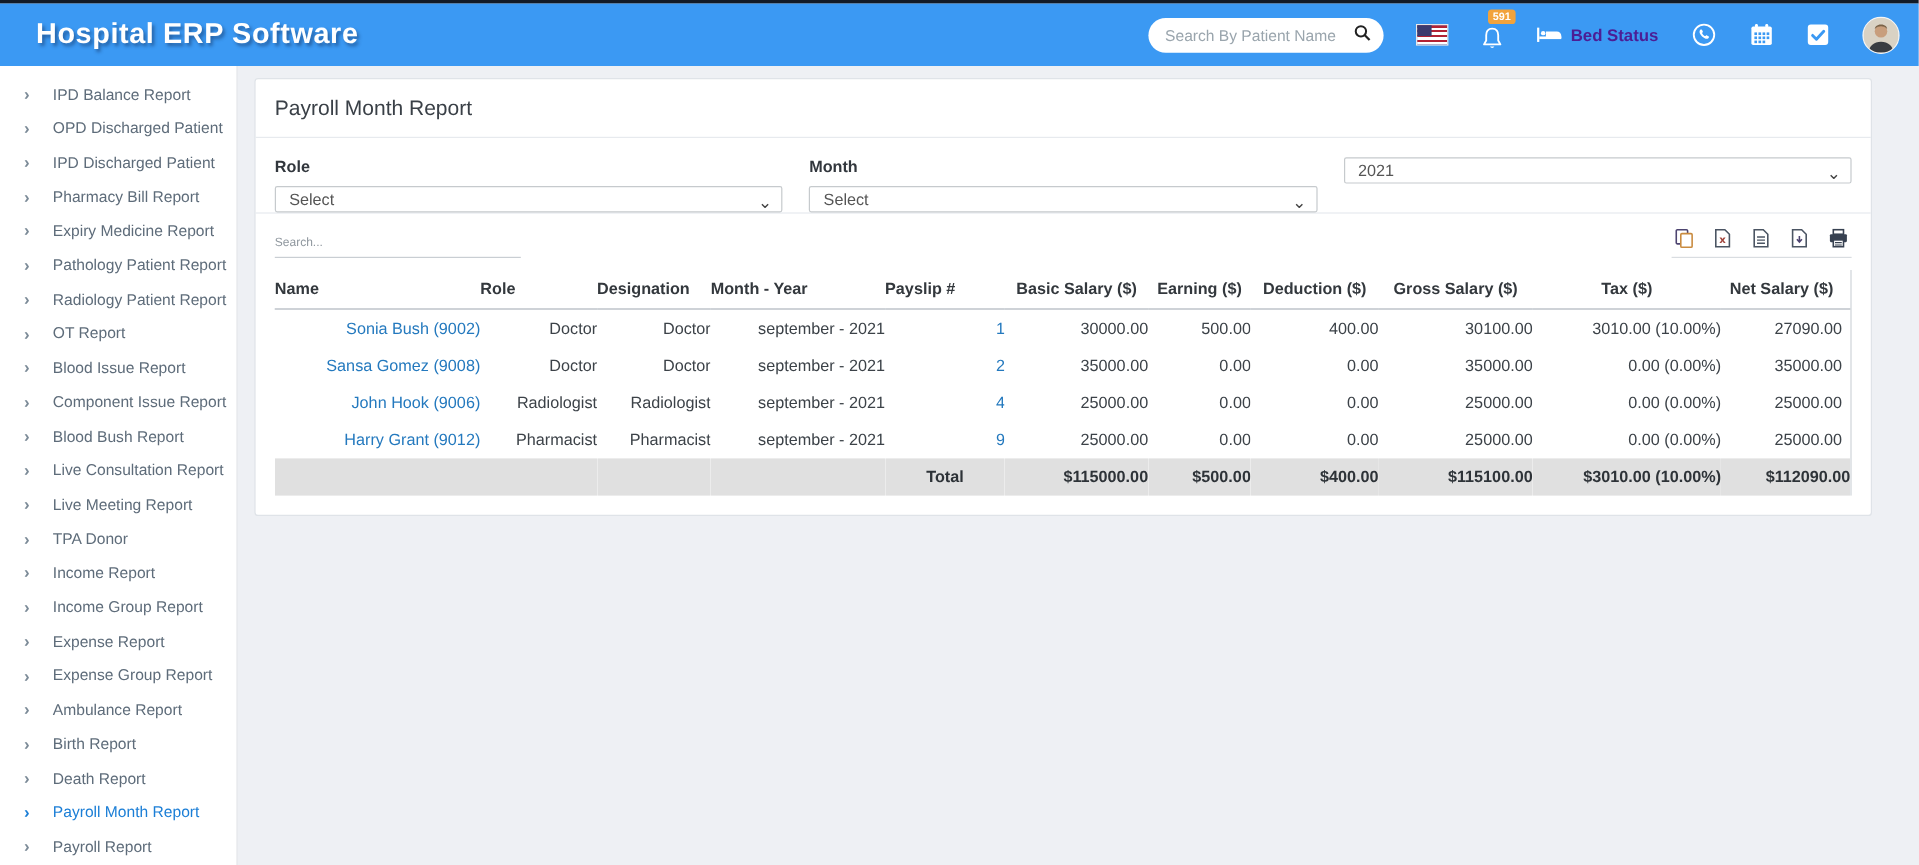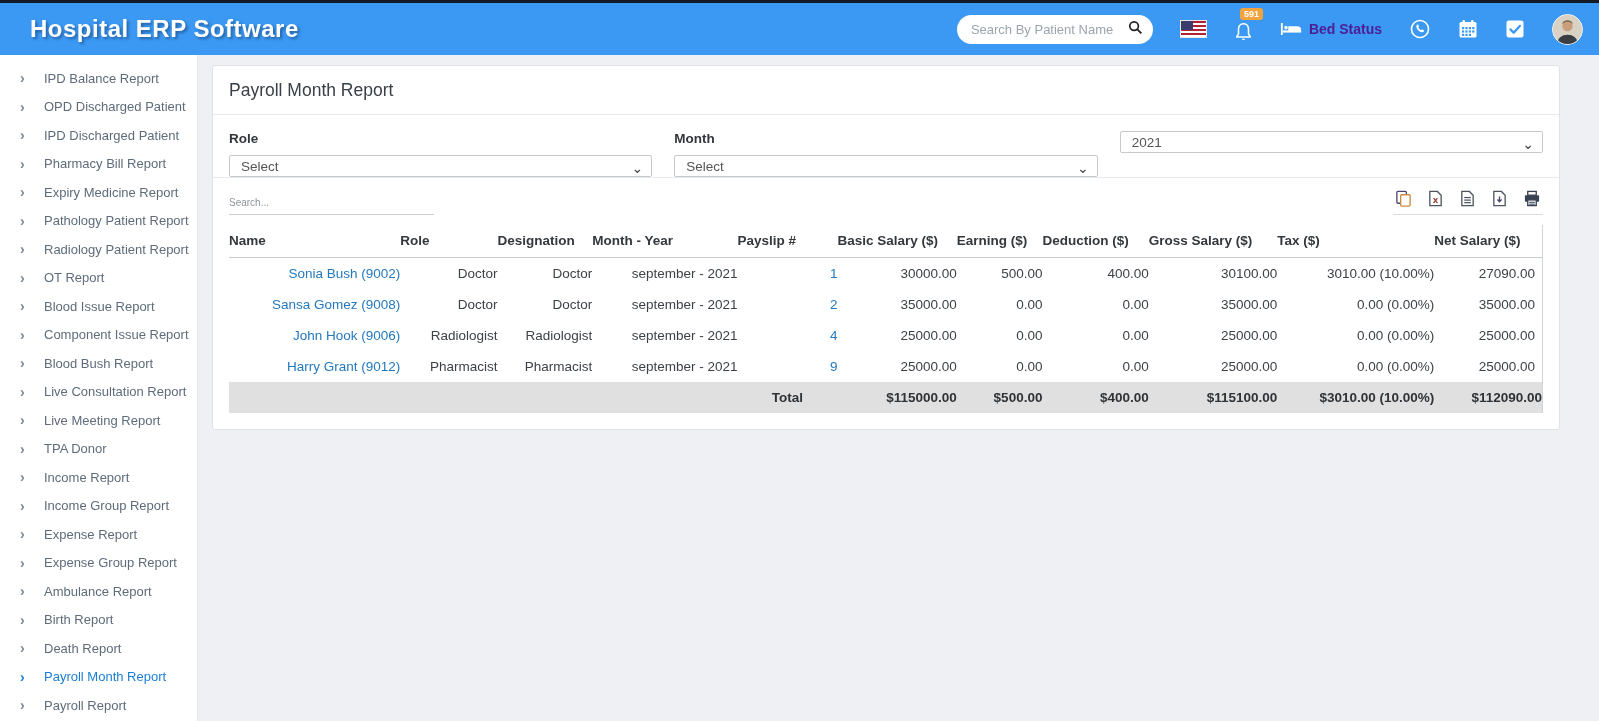--- a/index.html
+++ b/index.html
@@ -72,21 +72,21 @@
   .mini-search input::placeholder { color:#8f979e; }
   .exports { display:flex; align-items:center; gap:15px; padding:0 2px 7px;
     border-bottom:1px solid #d9dde1; }
   .exports span { cursor:pointer; line-height:0; }
 
   .table-scroll { border-right:1px solid #cfd4d9; }
   table { width:100%; border-collapse:collapse; table-layout:fixed; }
   th, td { white-space:nowrap; overflow:hidden; font-size:13.5px; }
   thead th { text-align:left; font-weight:700; color:#33383d; padding:8px 0 9px;
     border-bottom:1px solid #c6cbd0; }
-  thead th.num { text-align:left; }
+  thead th.num { text-align:center; }
   tbody td { color:#3c4248; padding:8px 0;text-align:right; }
   td.num { text-align:right; }
   .lnk { color:var(--accent-link,#2479be); text-decoration:none; cursor:pointer; }
   tr.total td { background:var(--total-row-bg,#e0e0e0); font-weight:700; color:#2e3338;
     padding:8px 0; }
   tr.total td.tlabel { text-align:center; }
   td.pad-r, th.pad-r { padding-right:7px; }
 
   svg { display:block; }
 </style>

